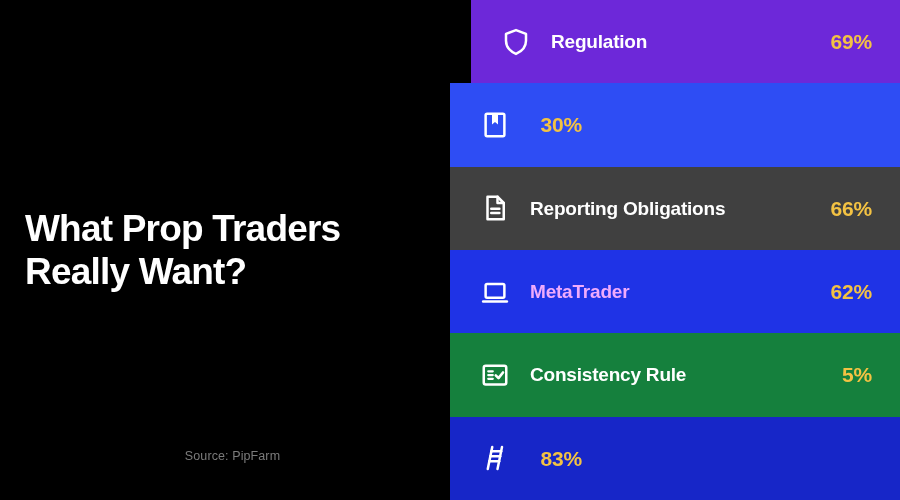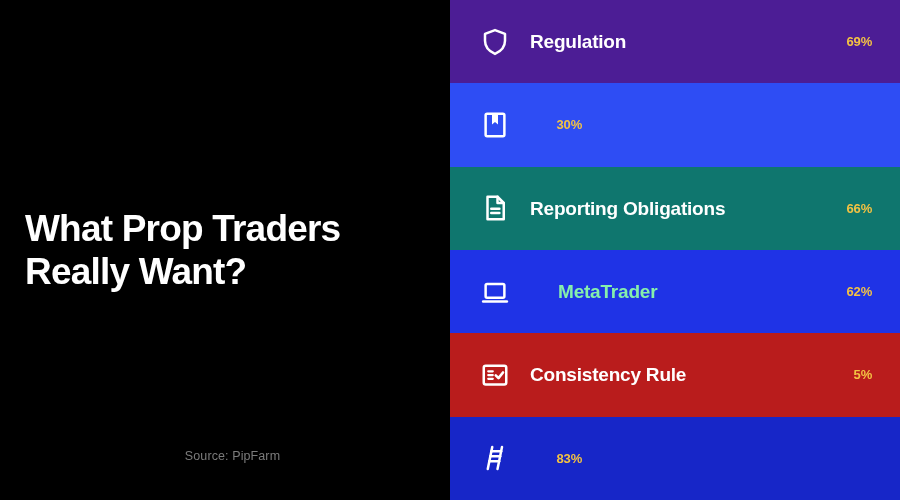--- a/index.html
+++ b/index.html
@@ -105,86 +105,86 @@
     font-weight: bold;
     letter-spacing: -0.2px;
     line-height: 1;
     white-space: nowrap;
   }
 
   .stat-value {
     flex: 0 0 auto;
     color: #f3c243;
     font-family: "Liberation Sans", sans-serif;
-    font-size: 13px;
+    font-size: 21px;
     font-weight: bold;
     letter-spacing: -0.2px;
     line-height: 1;
     text-align: right;
     min-width: 52px;
   }
 </style>
 </head>
 <body>
 
 <div class="infographic">
 
   <div class="left-panel" style="background: rgb(0, 0, 0);">
     <h1 class="headline" style="color: rgb(255, 255, 255);">What Prop Traders
 Really Want?</h1>
     <div class="source-note" style="color: rgb(123, 123, 123);">Source: PipFarm</div>
   </div>
 
   <div class="right-panel">
 
-    <div class="stat-row" style="background: #4c1d95;">
+    <div class="stat-row" style="background: #6d28d9; margin-left: 21px;">
       <span class="stat-icon" style="color: rgb(255, 255, 255);">
         <svg viewBox="0 0 24 24" fill="none" stroke="currentColor" stroke-width="2" stroke-linecap="round" stroke-linejoin="round" aria-hidden="true">
           <path d="M12 2.5 L20 5.5 V11 C20 16 16.4 19.6 12 21.5 C7.6 19.6 4 16 4 11 V5.5 Z"></path>
         </svg>
       </span>
       <span class="stat-label" style="color: rgb(255, 255, 255);">Regulation</span>
       <span class="stat-value" style="color: rgb(243, 194, 67);">69%</span>
     </div>
 
     <div class="stat-row" style="background: rgb(46, 77, 244);">
       <span class="stat-icon" style="color: rgb(255, 255, 255);">
         <svg viewBox="0 0 24 24" fill="none" stroke="currentColor" stroke-width="2" stroke-linecap="round" stroke-linejoin="round" aria-hidden="true">
           <rect x="4.5" y="3" width="15" height="18" rx="1.2"></rect>
           <path d="M9.6 3 V11.6 L12 9.6 L14.4 11.6 V3 Z" fill="currentColor" stroke="none"></path>
         </svg>
       </span>
       <span class="stat-value" style="color: rgb(243, 194, 67);">30%</span>
     </div>
 
-    <div class="stat-row" style="background: #0f766e;">
+    <div class="stat-row" style="background: #404040;">
       <span class="stat-icon" style="color: rgb(255, 255, 255);">
         <svg viewBox="0 0 24 24" fill="none" stroke="currentColor" stroke-width="2" stroke-linecap="round" stroke-linejoin="round" aria-hidden="true">
           <path d="M6 3 H14 L19 8 V21 H6 Z"></path>
           <path d="M14 3 V8 H19"></path>
           <path d="M9 12.5 H15.5"></path>
           <path d="M9 16 H15.5"></path>
         </svg>
       </span>
       <span class="stat-label" style="color: rgb(255, 255, 255);">Reporting Obligations</span>
       <span class="stat-value" style="color: rgb(243, 194, 67);">66%</span>
     </div>
 
     <div class="stat-row" style="background: rgb(31, 51, 230);">
       <span class="stat-icon" style="color: rgb(255, 255, 255);">
         <svg viewBox="0 0 24 24" fill="none" stroke="currentColor" stroke-width="2" stroke-linecap="round" stroke-linejoin="round" aria-hidden="true">
           <rect x="4.5" y="5.5" width="15" height="11" rx="1.2"></rect>
           <path d="M2.5 19.5 H21.5"></path>
         </svg>
       </span>
-      <span class="stat-label" style="color: #86efac; margin-left: 28px;">MetaTrader</span>
+      <span class="stat-label" style="color: #f0abfc;">MetaTrader</span>
       <span class="stat-value" style="color: rgb(243, 194, 67);">62%</span>
     </div>
 
-    <div class="stat-row" style="background: #b91c1c;">
+    <div class="stat-row" style="background: #15803d;">
       <span class="stat-icon" style="color: rgb(255, 255, 255);">
         <svg viewBox="0 0 24 24" fill="none" stroke="currentColor" stroke-width="2" stroke-linecap="round" stroke-linejoin="round" aria-hidden="true">
           <rect x="3" y="4.5" width="18" height="15" rx="1.6"></rect>
           <path d="M6.6 9 H10.2" stroke-width="1.8"></path>
           <path d="M6.6 12 H10.2" stroke-width="1.8"></path>
           <path d="M6.6 15 H10.2" stroke-width="1.8"></path>
           <path d="M12.6 12.3 L14.8 14.5 L18.4 10" stroke-width="2.1"></path>
         </svg>
       </span>
       <span class="stat-label" style="color: rgb(255, 255, 255);">Consistency Rule</span>

